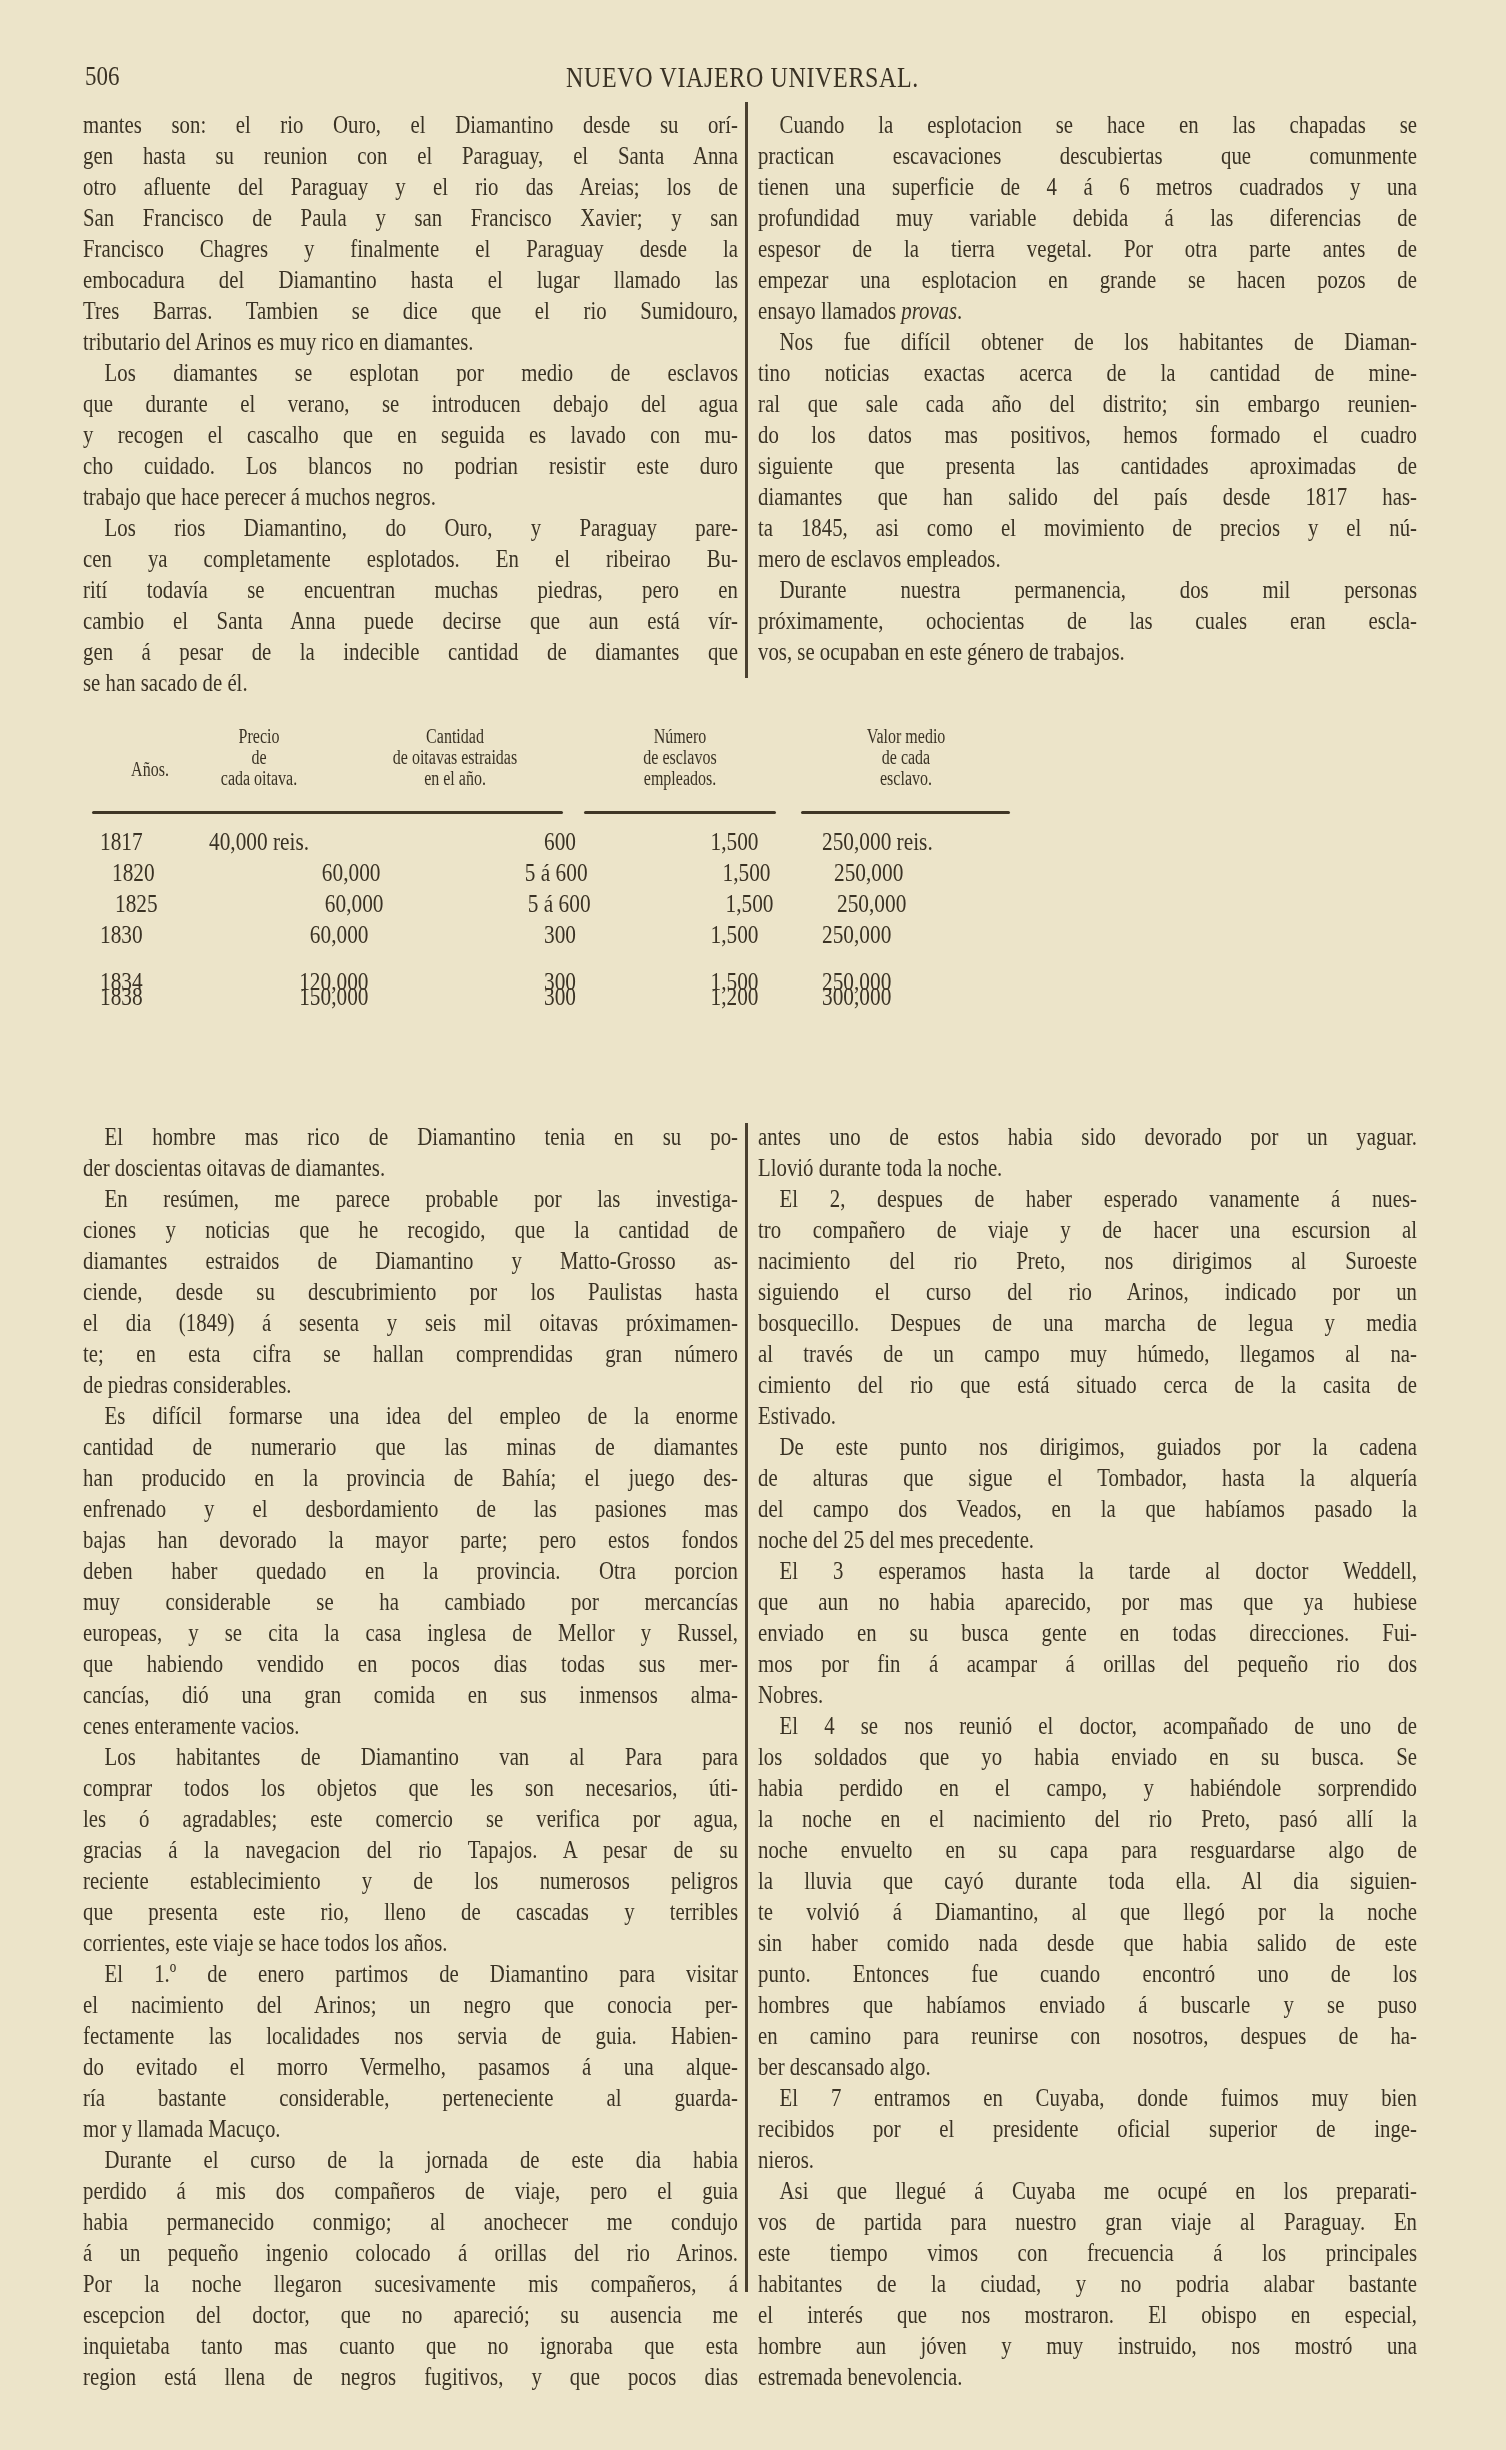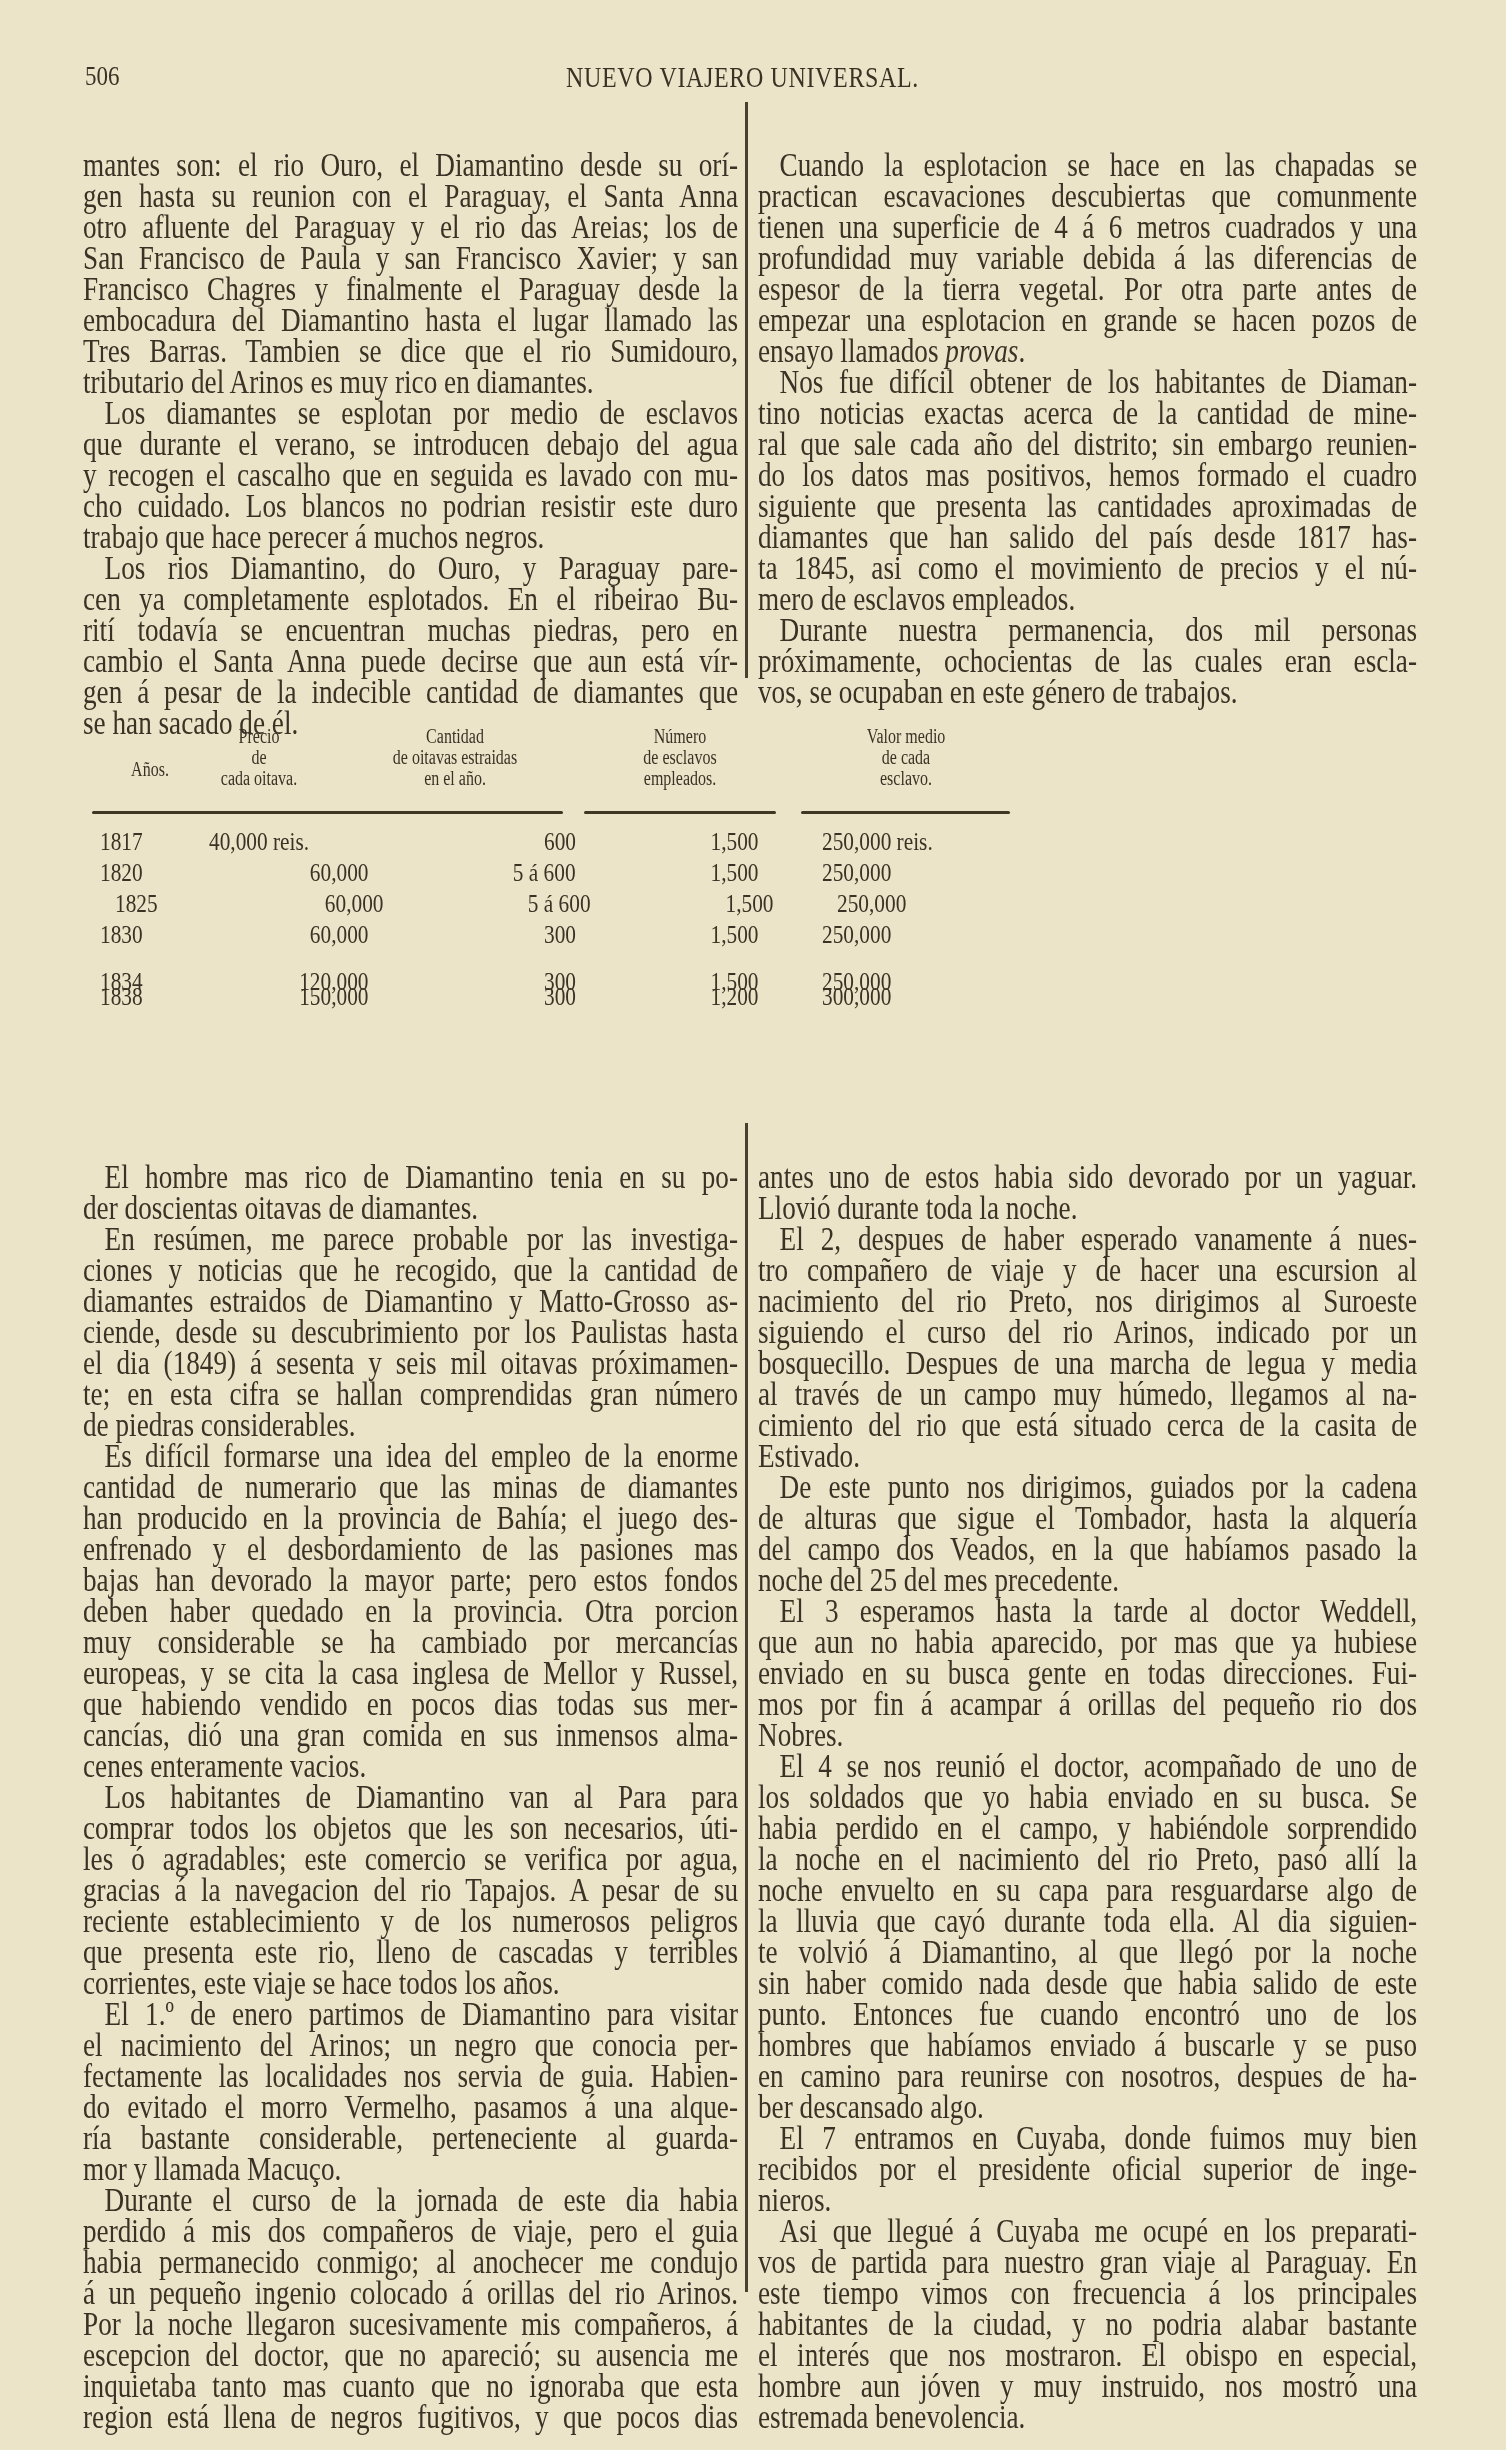--- a/index.html
+++ b/index.html
@@ -8,22 +8,22 @@
     background: #ece4c9;
     font-family: "Liberation Serif", "DejaVu Serif", serif;
     color: #3a3224;
     position: relative;
   }
   .page { position: absolute; left: 0; top: 0; width: 1233px; height: 2450px; }
   .header { position: absolute; top: 60px; left: 83px; width: 1319px; height: 43px; }
   .page-number { position: absolute; left: 1.7px; top: 0; font-size: 28px; letter-spacing: 0; transform: scaleX(0.82); transform-origin: left; }
   .running-title { position: absolute; left: 0; right: 0; top: 0; text-align: center; font-size: 30px; letter-spacing: 0.8px; transform: scaleX(0.8); }
   .col {
-    position: absolute; font-size: 34px; line-height: 31px;
-    text-align: justify; transform-origin: left top; margin-top: 40px;
+    position: absolute; font-size: 26px; line-height: 31px;
+    text-align: justify; transform-origin: left top;
   }
   .col .line { display: block; text-align: justify; text-align-last: justify; white-space: nowrap; }
   .col .line.last { text-align-last: left; }
   .col .line.indent { padding-left: 27px; }
   .colinner { transform: scaleX(0.8); transform-origin: left top; width: 125%; }
   .rule-v { position: absolute; width: 2.5px; background: #4a4030; }
   .table-wrap { position: absolute; left: 167px; top: 726px; width: 1169px; height: 351px; }
   .th { position: absolute; text-align: center; font-size: 20px; line-height: 21px; transform: scaleX(0.8); }
   .th-rule { position: absolute; height: 3.3px; background: #3f3626; border-radius: 1.7px; }
   .td { position: absolute; font-size: 26px; line-height: 31px; transform: scaleX(0.82); white-space: nowrap; }
@@ -109,21 +109,21 @@
       <div class="th" style="left: 614px; width: 250px; top: 21px;">de cada</div>
       <div class="th" style="left: 614px; width: 250px; top: 42px;">esclavo.</div>
       <div class="th-rule" style="left: 634px; width: 209px; top: 85px;"></div>
       <div style="position: absolute; left: 0px; top: 100px; width: 100%; height: 31px;">
         <div class="td left" style="top: 0px; left: -67px;">1817</div>
         <div class="td left" style="top: 0px; left: 42px;">40,000 reis.</div>
         <div class="td right" style="top: 0px; right: 760px;">600</div>
         <div class="td right" style="top: 0px; right: 578px;">1,500</div>
         <div class="td left" style="top: 0px; left: 655px;">250,000 reis.</div>
       </div>
-      <div style="position: absolute; left: 0px; top: 131px; width: 100%; height: 31px;">
+      <div style="position: absolute; left: 12px; top: 131px; width: 100%; height: 31px;">
         <div class="td left" style="top: 0px; left: -67px;">1820</div>
         <div class="td right" style="top: 0px; right: 968px;">60,000</div>
         <div class="td right" style="top: 0px; right: 760px;">5 á 600</div>
         <div class="td right" style="top: 0px; right: 578px;">1,500</div>
         <div class="td left" style="top: 0px; left: 655px;">250,000</div>
       </div>
       <div style="position: absolute; left: 15px; top: 162px; width: 100%; height: 31px;">
         <div class="td left" style="top: 0px; left: -67px;">1825</div>
         <div class="td right" style="top: 0px; right: 968px;">60,000</div>
         <div class="td right" style="top: 0px; right: 760px;">5 á 600</div>

